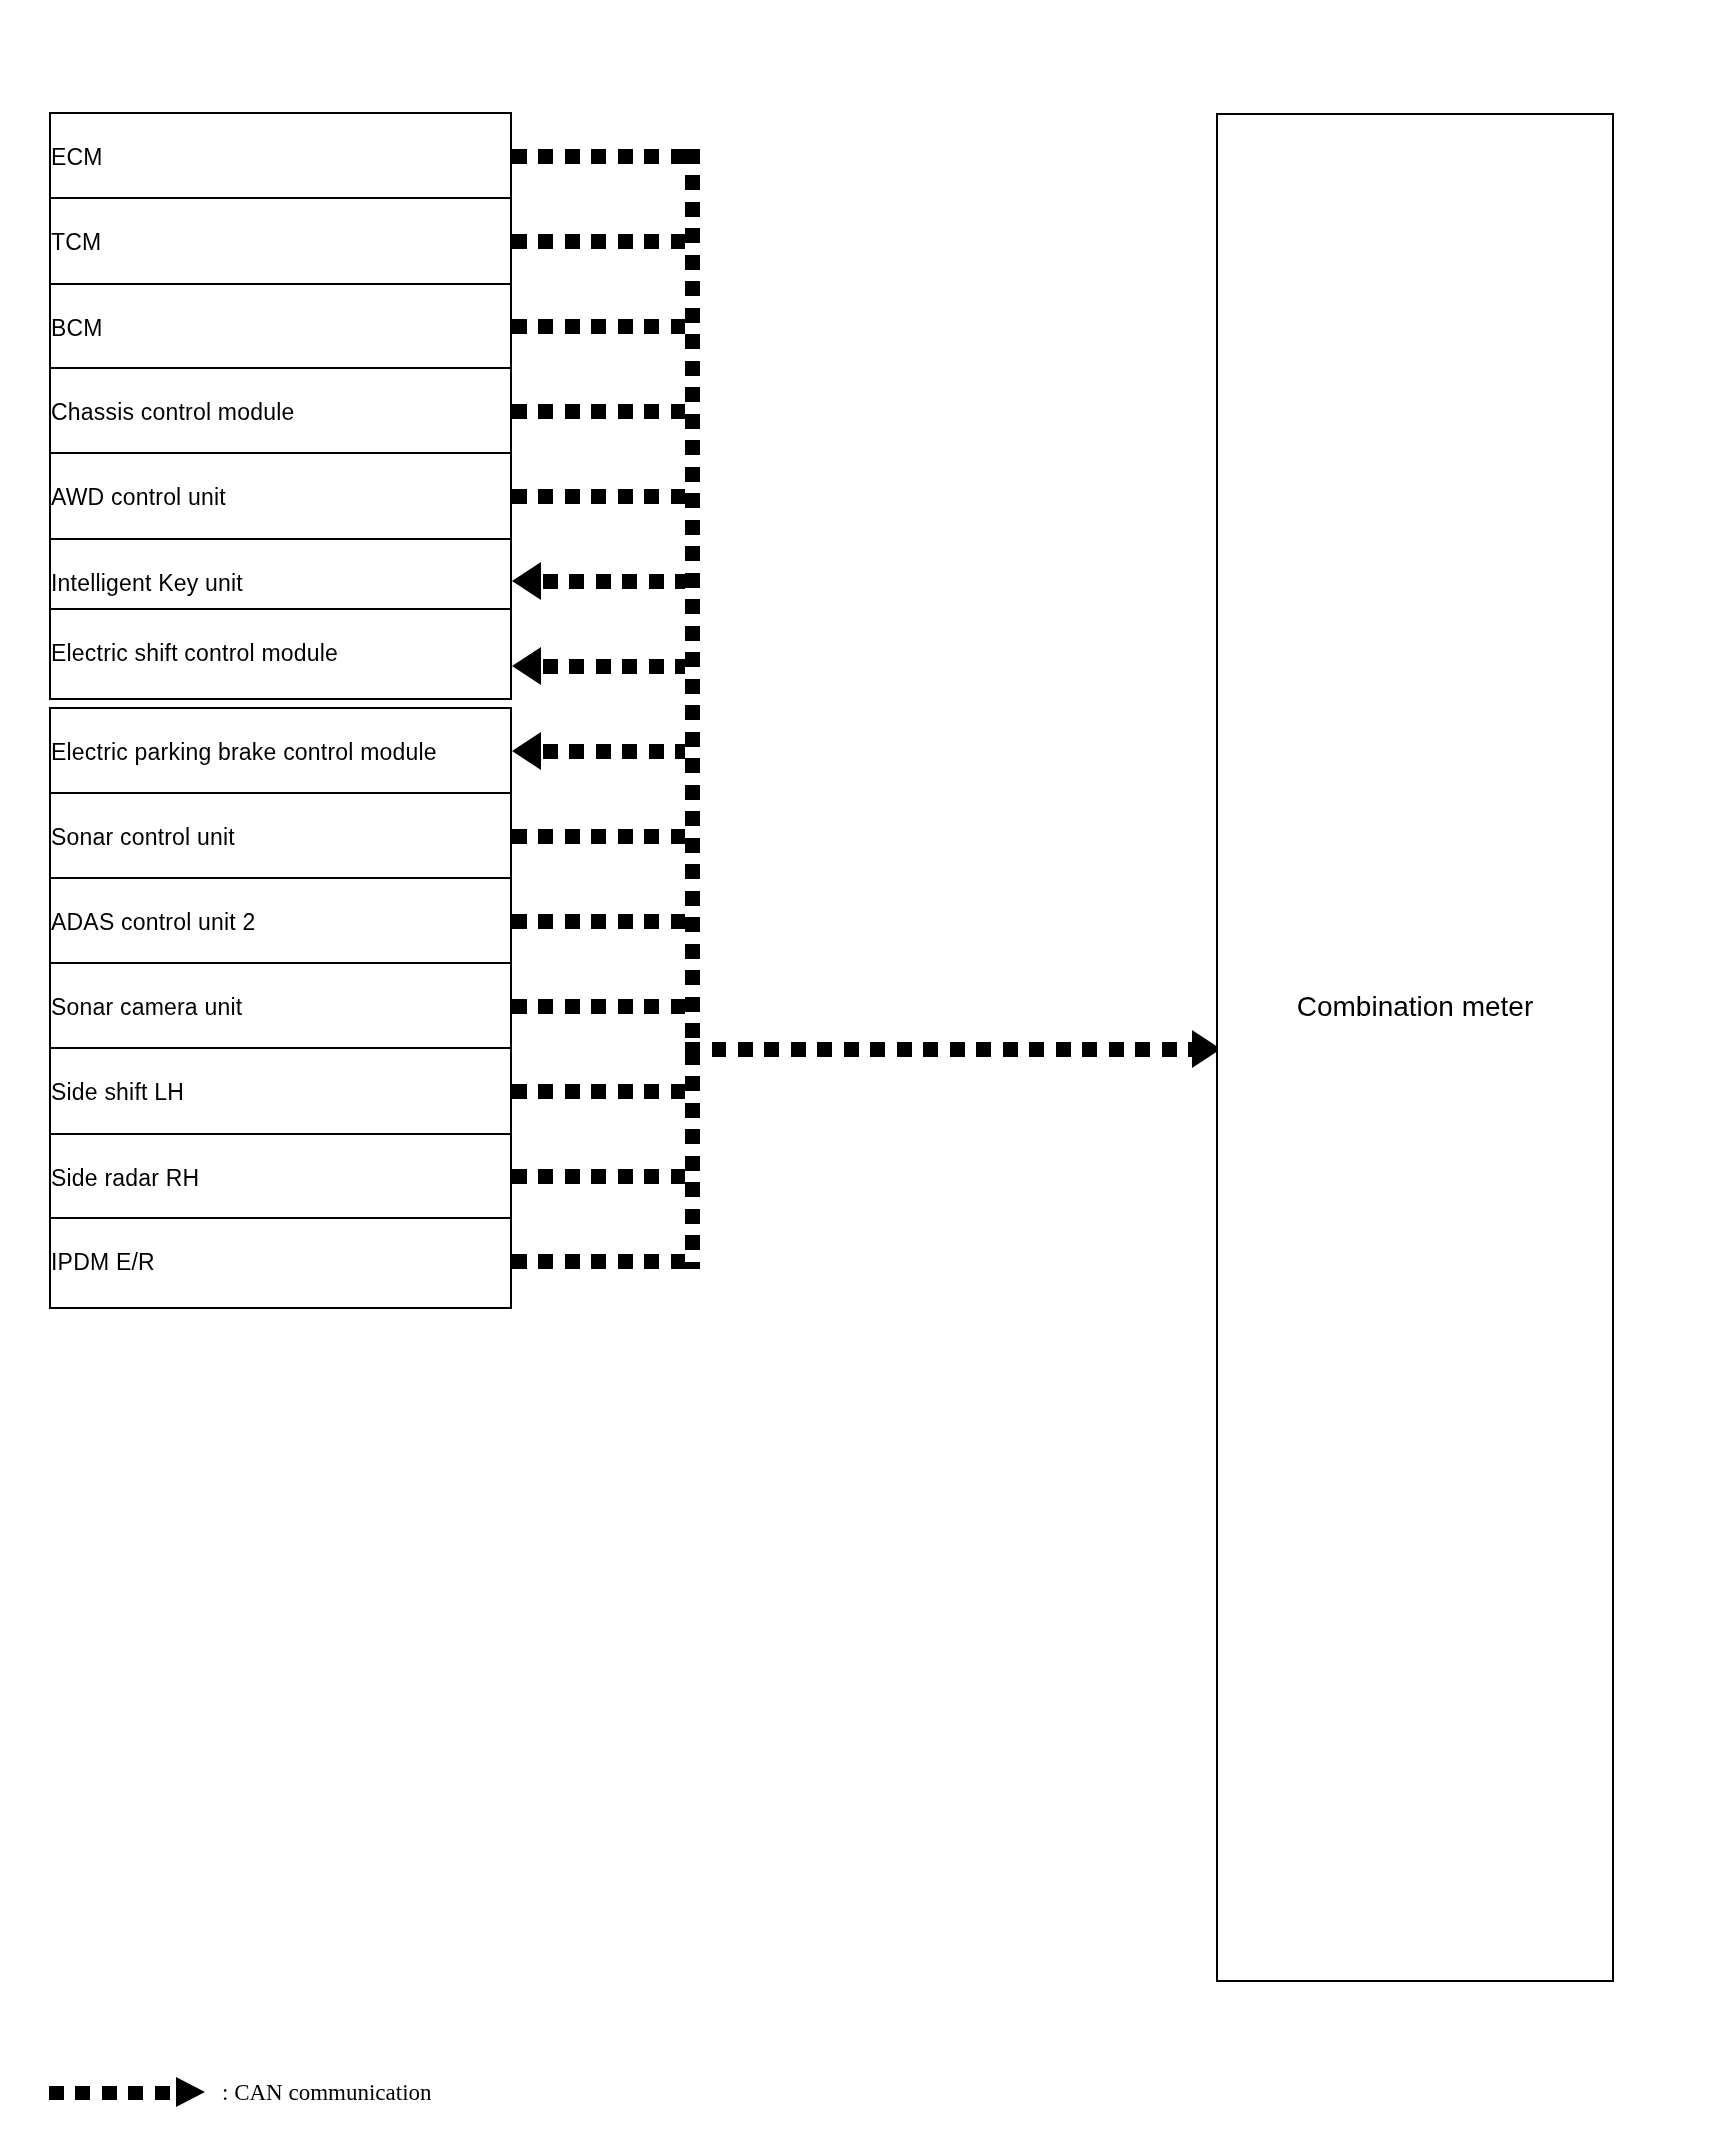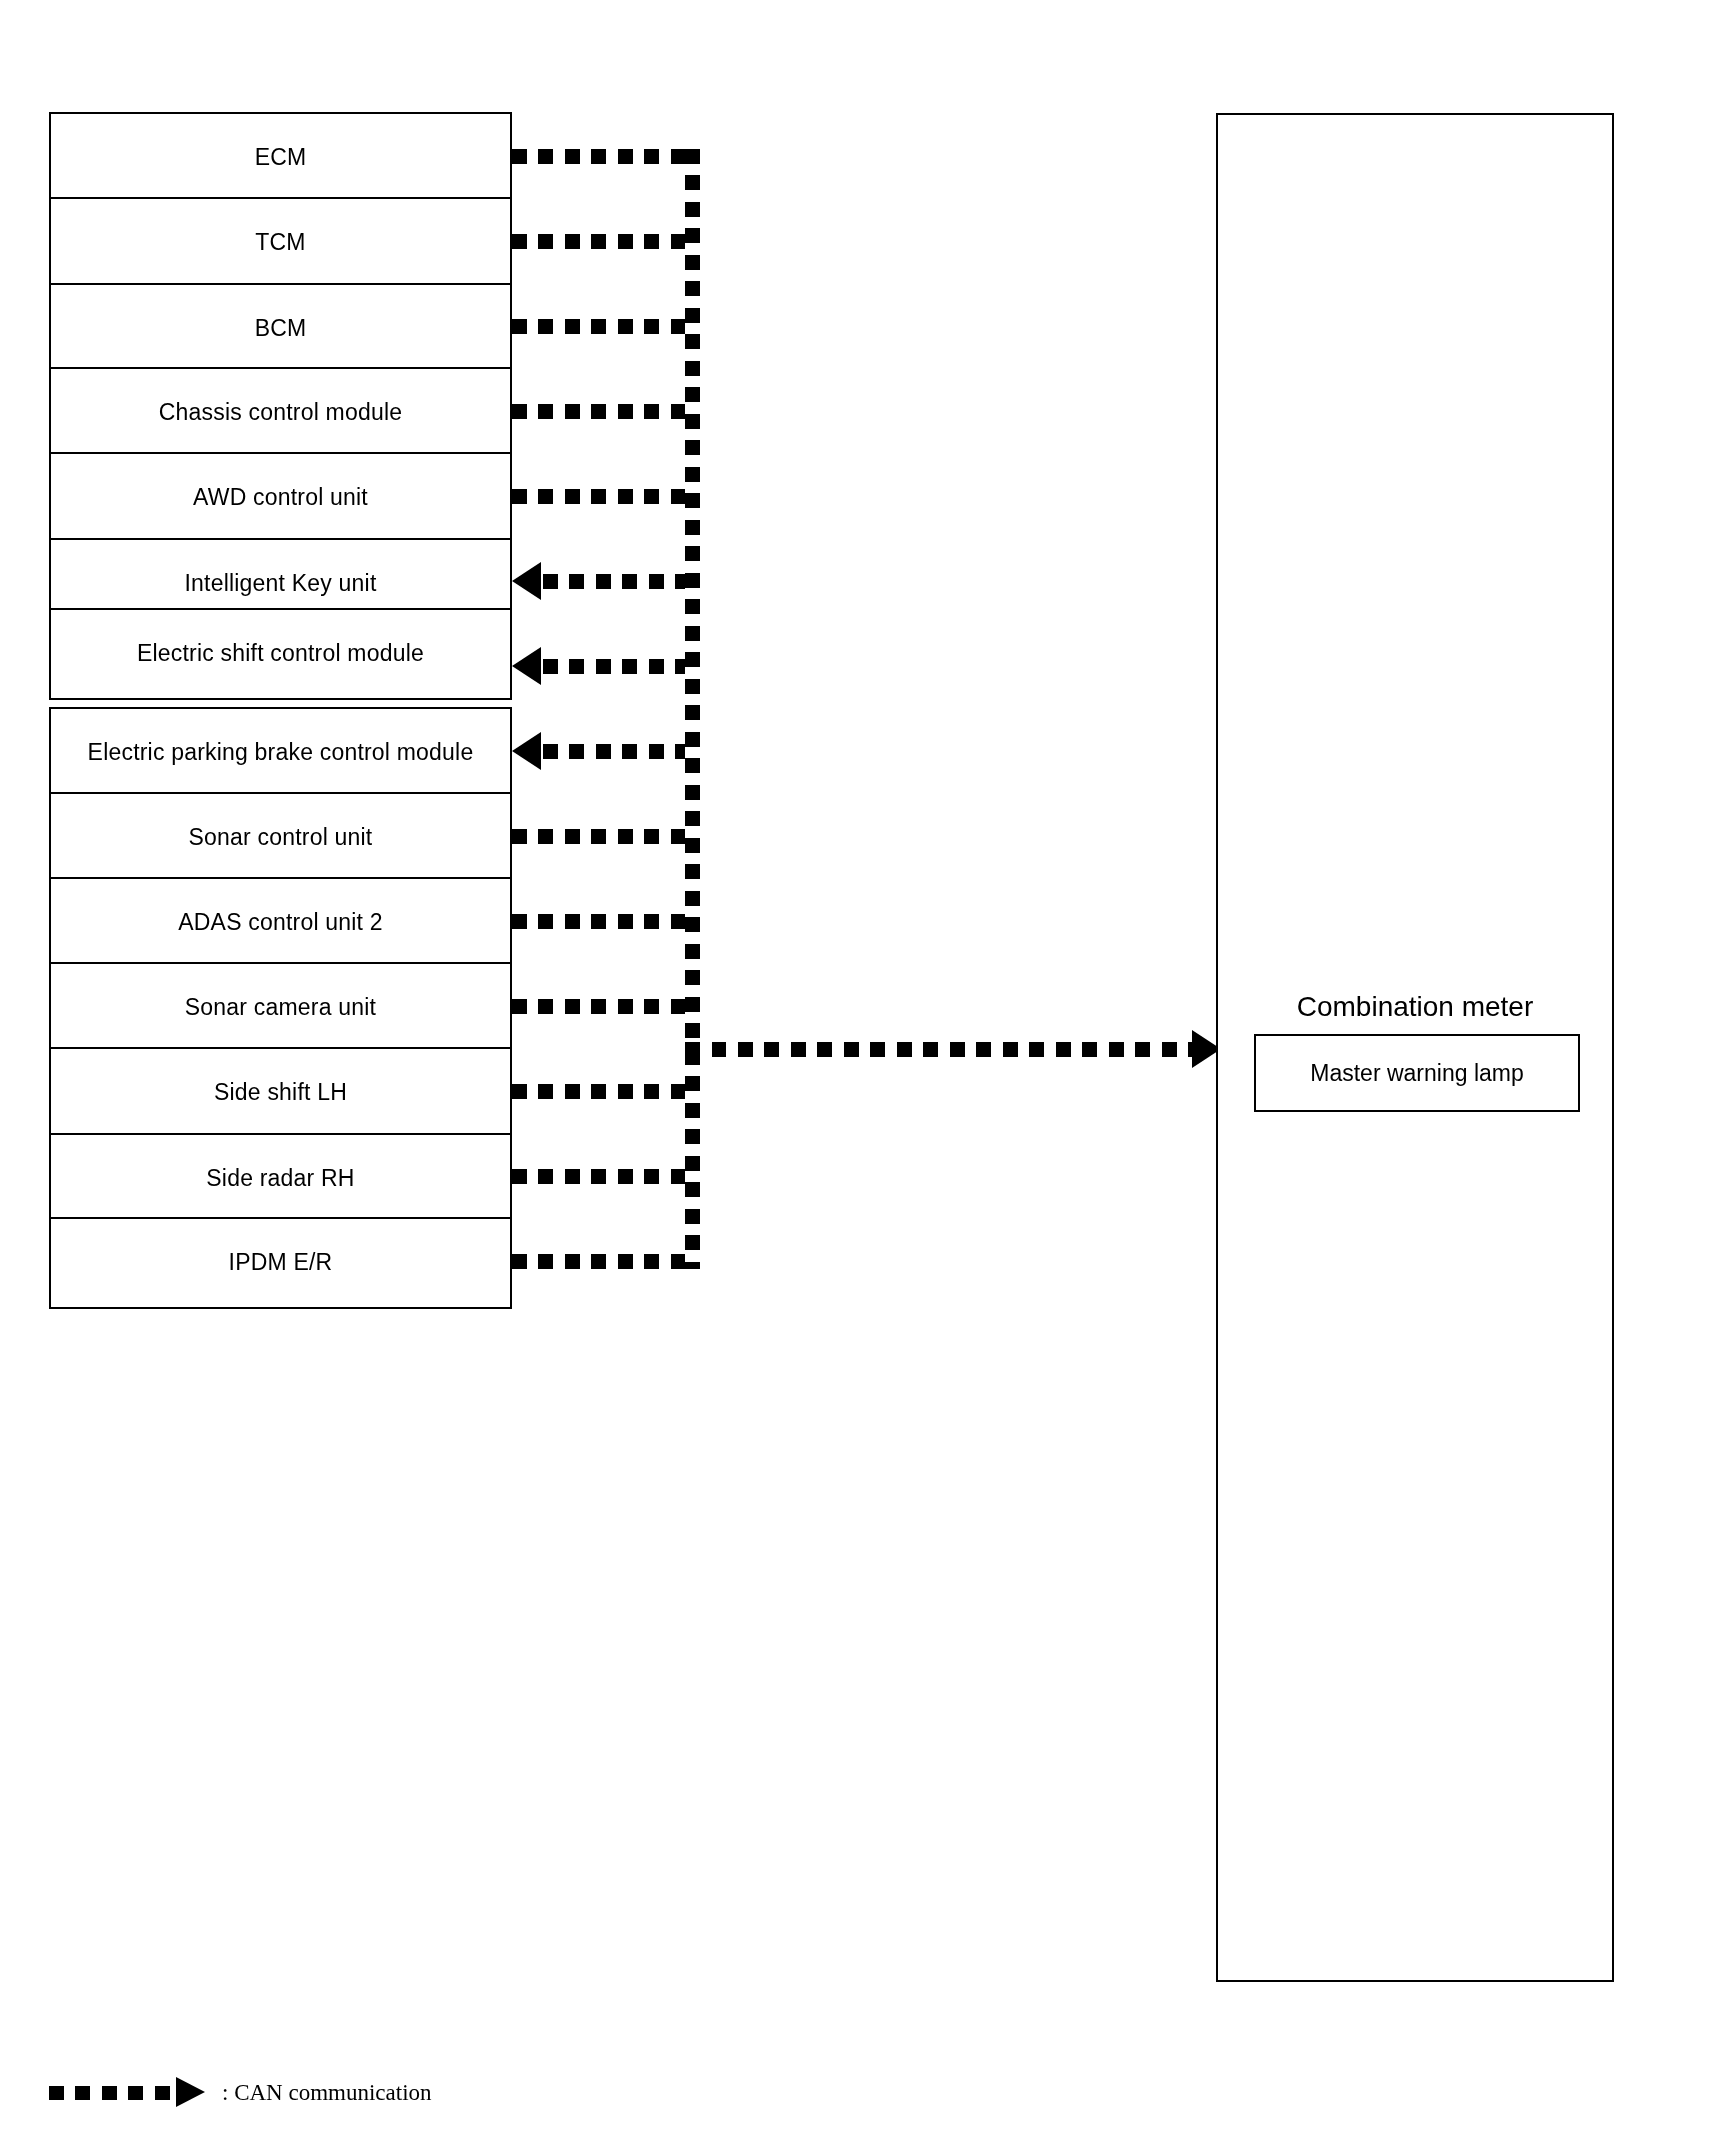--- a/index.html
+++ b/index.html
@@ -26,21 +26,21 @@
   .module-box {
     position: absolute;
     left: 49px;
     width: 463px;
     height: 92px;
     box-sizing: border-box;
     border: 2.6px solid #000000;
     background: #ffffff;
     display: flex;
     align-items: center;
-    justify-content: center;
+    justify-content: flex-start;
   }
   .module-label {
     font-size: 23px;
     line-height: 1.1;
     color: #000000;
     text-align: center;
     white-space: nowrap;
     letter-spacing: 0.2px;
   }
 
@@ -239,23 +239,20 @@
       <div class="can-h" style="left: 512px; top: 1254px; width: 187px;"></div>
     </div>
 
   <div class="can-v" id="can-trunk" style="left: 685px; top: 149px; height: 1120px;"></div>
 
   <div class="can-h" id="can-branch-meter" style="left:685px; top:1042px; width:514px;"></div>
   <div class="arrow-right" id="arrow-to-meter" style="left:1192px; top:1030px;"></div>
 
   <div id="combination-meter-box">
     <div id="combination-meter-title">Combination meter</div>
-    <div id="master-warning-lamp-box">
-      <span id="master-warning-lamp-label">Master warning lamp</span>
-    </div>
   </div>
 
   <div id="legend">
     <span id="legend-arrow-wrap">
       <span id="legend-line"></span>
       <span id="legend-arrowhead"></span>
     </span>
     <span id="legend-text">: CAN communication</span>
   </div>
 

